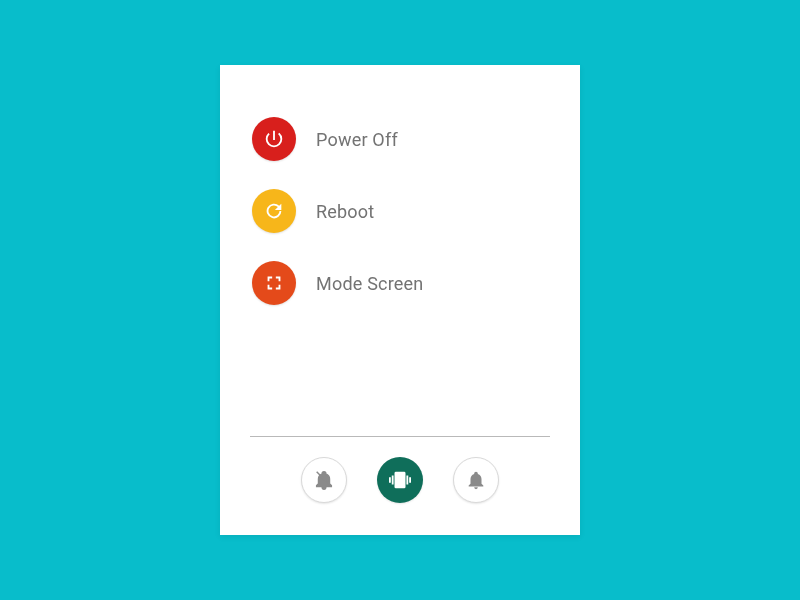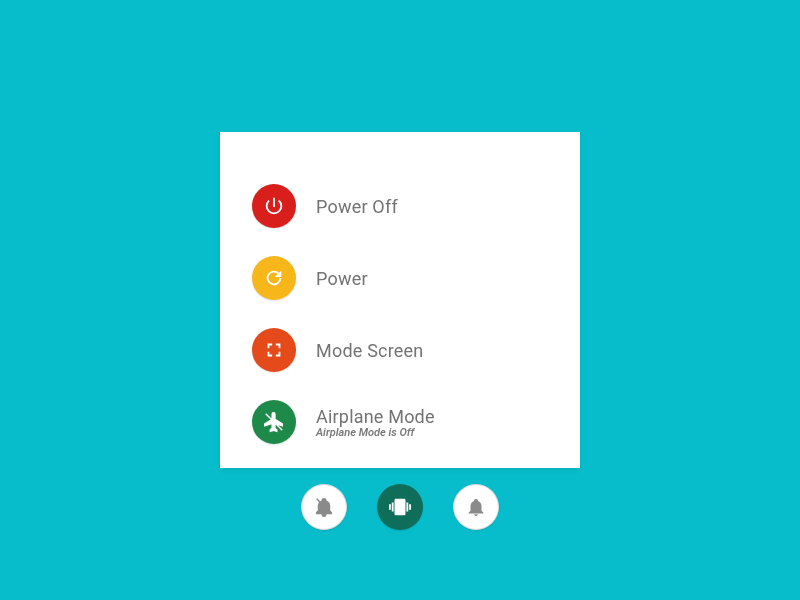--- a/index.html
+++ b/index.html
@@ -7,21 +7,21 @@
   body {
     background: #08bdcb;
     display: flex;
     align-items: center;
     justify-content: center;
     font-family: -apple-system, BlinkMacSystemFont, "Segoe UI", Roboto, "Helvetica Neue", Arial, sans-serif;
   }
   .card {
     background: #ffffff;
     width: 360px;
-    height: 336px;
+    height: 470px;
     box-shadow: 0 2px 6px rgba(0,0,0,0.08);
     padding: 38px 32px 32px 32px;
     display: flex;
     flex-direction: column;
     justify-content: space-between;
   }
   .menu {
     flex: 1 1 auto;
   }
   .item {
@@ -103,46 +103,35 @@
       </div>
     </div>
 
     <div class="item">
       <div class="circle" style="background: rgb(247, 182, 26);">
         <svg viewBox="0 0 24 24">
             <path d="M17.65 6.35A8 8 0 1 0 20 12h-2a6 6 0 1 1-1.76-4.24L13 11h7V4l-2.35 2.35z"></path>
           </svg>
       </div>
       <div class="label-wrap">
-        <span class="label">Power</span>
+        <span class="label">Reboot</span>
       </div>
     </div>
 
     <div class="item">
       <div class="circle" style="background: rgb(228, 74, 26);">
         <svg viewBox="0 0 24 24">
             <path d="M7 14H5v5h5v-2H7v-3zm-2-4h2V7h3V5H5v5zm12 7h-3v2h5v-5h-2v3zM14 5v2h3v3h2V5h-5z"></path>
           </svg>
       </div>
       <div class="label-wrap">
         <span class="label">Mode Screen</span>
       </div>
     </div>
 
-    <div class="item">
-      <div class="circle" style="background: rgb(30, 138, 74);">
-        <svg viewBox="0 0 24 24">
-            <path d="M13 9V3.5a1.5 1.5 0 0 0-3 0V9L2 14v2l8-2.5V19l-2 1.5V22l3.5-1 3.5 1v-1.5L13 19v-5.5l8 2.5v-2l-8-5zM3 3l18 18" stroke="#ffffff" stroke-width="1.6" fill="#ffffff"></path>
-          </svg>
-      </div>
-      <div class="label-wrap">
-        <span class="label">Airplane Mode</span>
-        <span class="sublabel">Airplane Mode is Off</span>
-      </div>
-    </div>
 
   </div>
 
   <div class="divider"></div>
 
   <div class="footer">
     <div class="fbtn">
       <svg class="ic-muted" viewBox="0 0 24 24">
           <path d="M12 22a2 2 0 0 0 2-2h-4a2 2 0 0 0 2 2zm6-6v-5a6 6 0 0 0-4-5.65V5a2 2 0 0 0-4 0v.35A6 6 0 0 0 6 11v5l-2 2v1h16v-1l-2-2zM4 3l16 16" stroke="#8a8a8a" stroke-width="1.6" fill="#8a8a8a"></path>
         </svg>

